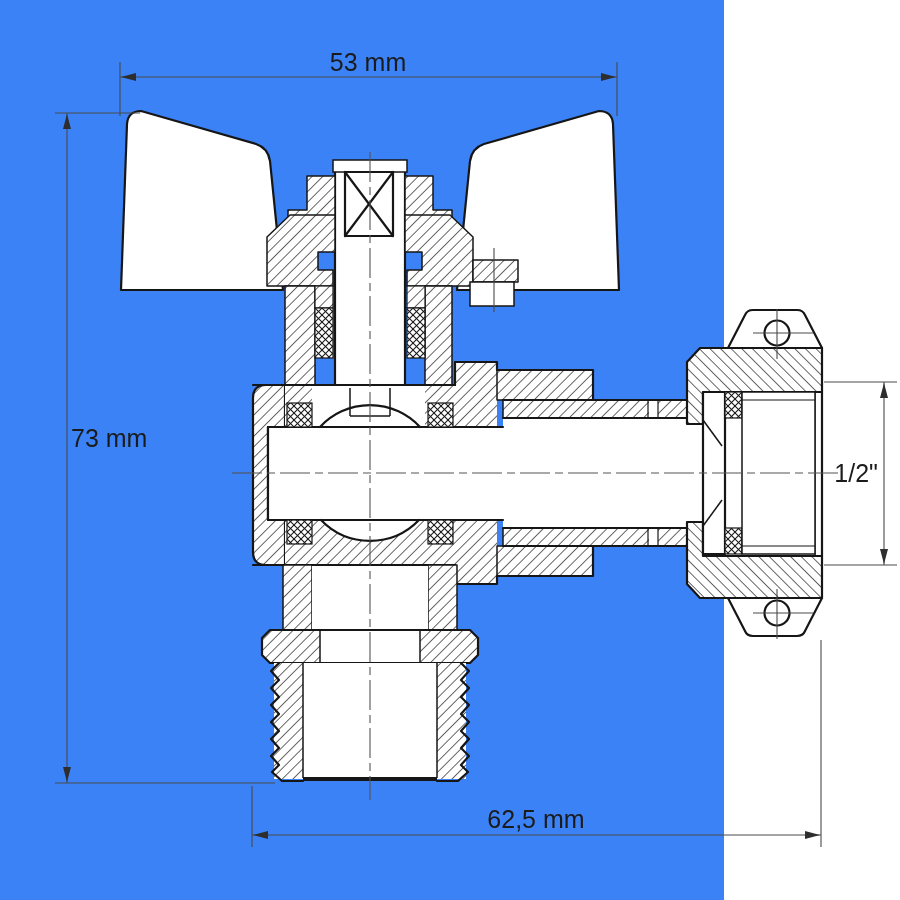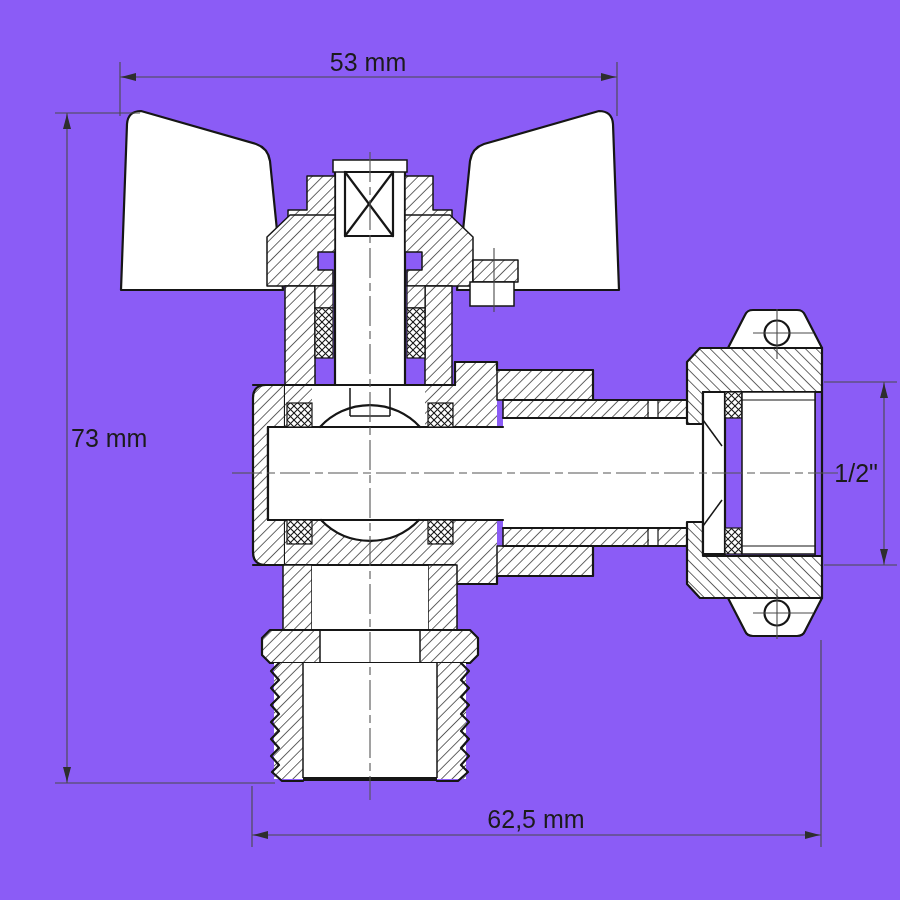--- a/index.html
+++ b/index.html
@@ -1,16 +1,16 @@
 <!DOCTYPE html>
 <html><head>
 <meta charset="utf-8">
 <style>
   html,body{margin:0;padding:0;background:#fff;}
-  .stage{width:900px;height:900px;position:relative;background:#8b5cf6;font-family:"Liberation Sans",sans-serif;}
+  .stage{width:724px;height:900px;position:relative;background:#3b82f6;font-family:"Liberation Sans",sans-serif;}
   svg{display:block;}
   .o{fill:none;stroke:#161616;stroke-width:2.2;stroke-linejoin:round;stroke-linecap:round;}
   .o15{fill:none;stroke:#161616;stroke-width:1.5;stroke-linejoin:round;}
   .o12{fill:none;stroke:#161616;stroke-width:1.2;}
   .w{fill:#ffffff;stroke:#161616;stroke-width:2.2;stroke-linejoin:round;}
   .w15{fill:#ffffff;stroke:#161616;stroke-width:1.5;}
   .wn{fill:#ffffff;stroke:none;}
   .hA{fill:url(#hA);}
   .hB{fill:url(#hB);}
   .hX{fill:url(#hX);}

